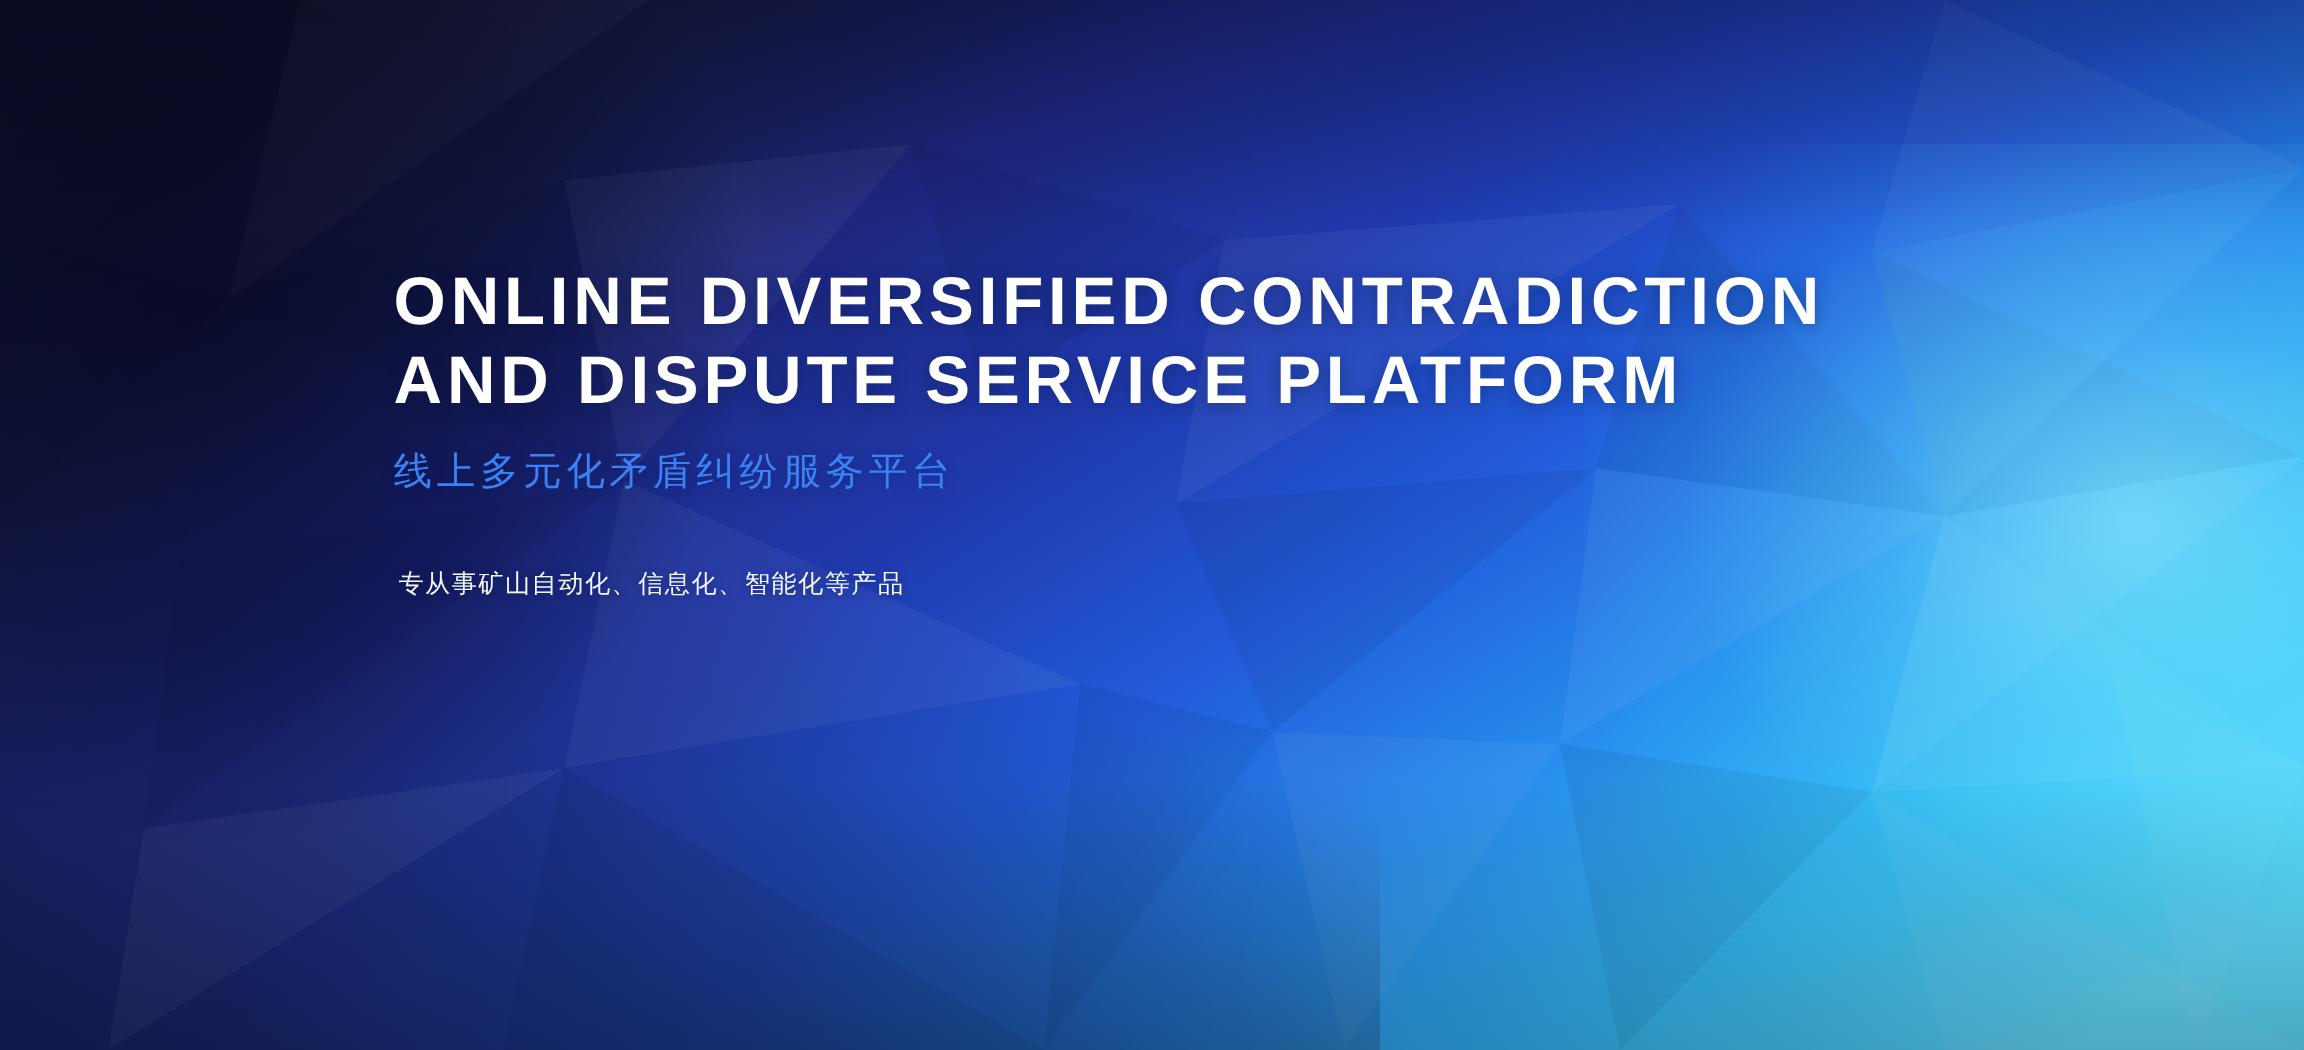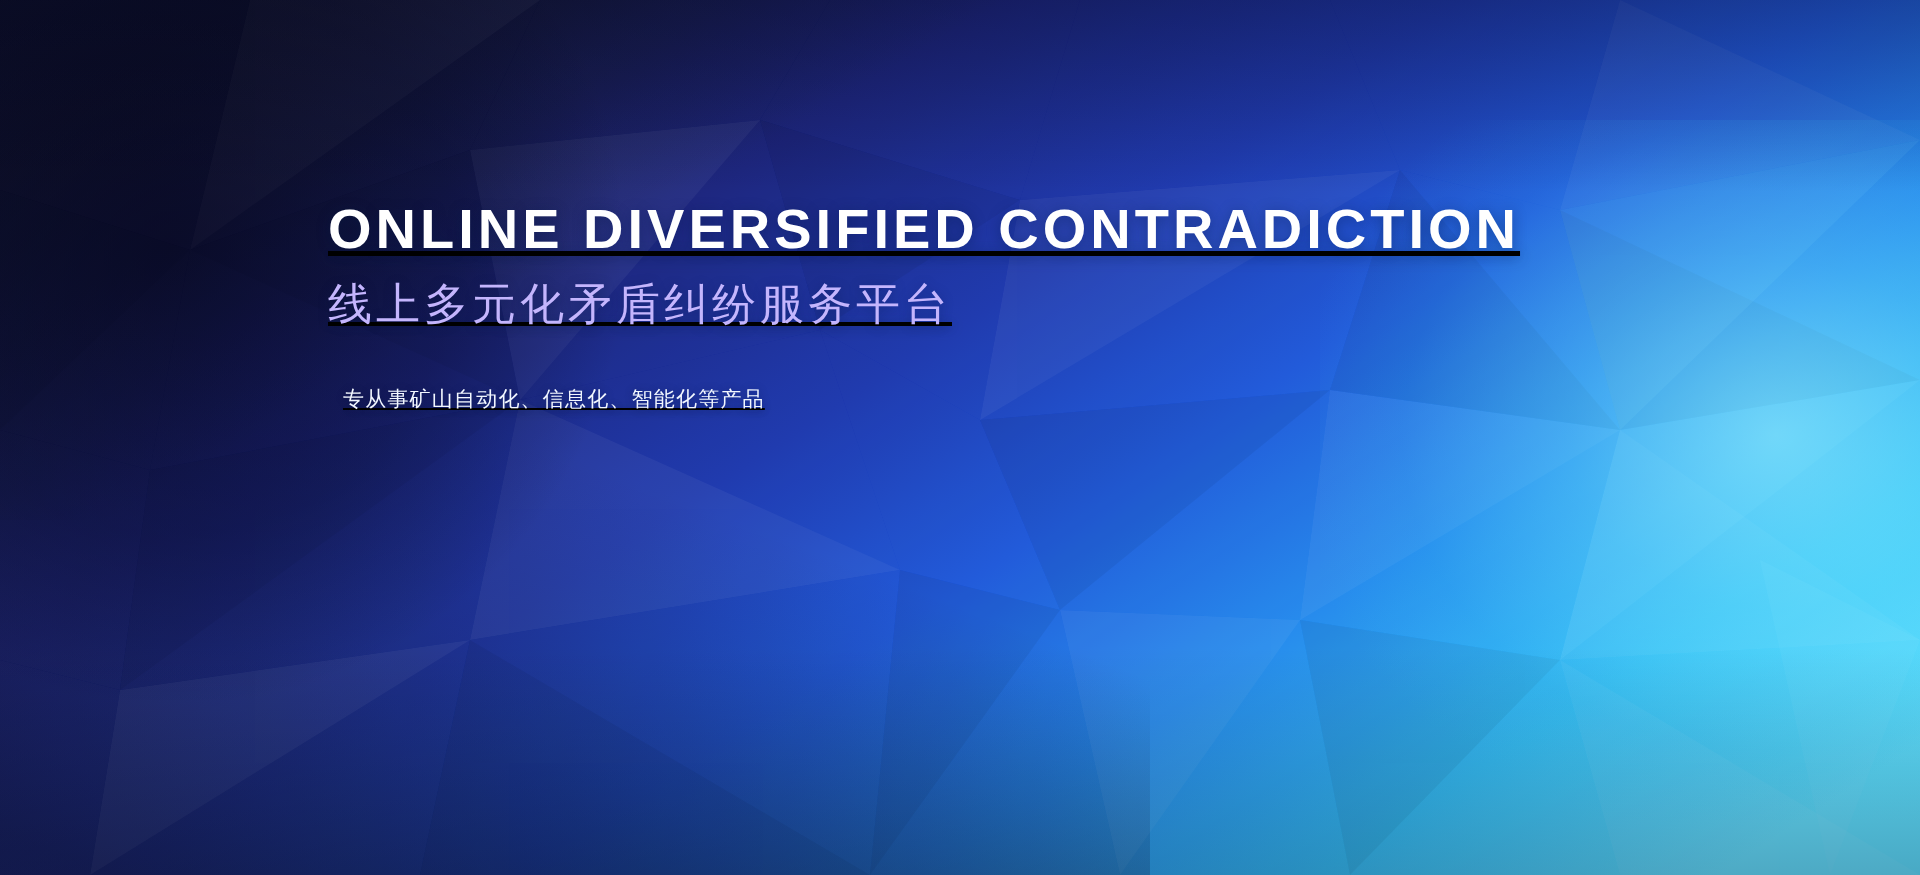--- a/index.html
+++ b/index.html
@@ -53,54 +53,53 @@
     inset: 0;
     pointer-events: none;
     background:
       linear-gradient(to bottom, rgba(2,4,26,0.30) 0%, rgba(2,4,26,0) 22%,
                       rgba(2,4,26,0) 74%, rgba(2,6,34,0.26) 100%);
   }
 
   #content {
     position: absolute;
     left: 328px;
-    top: 196px;
+    top: 218px;
     width: 1300px;
     z-index: 5;
-    text-decoration: underline;
   }
 
   .headline {
     margin: 0;
     color: #ffffff;
     font-size: 56px;
     line-height: 66px;
     font-weight: 700;
     letter-spacing: 4.0px;
     white-space: nowrap;
     text-shadow: 0 2px 14px rgba(0,24,70,0.40);
   }
   .headline-line { display: block; }
 
   .subtitle {
     margin: 16px 0 0 0;
-    color: #c4b5fd;
-    font-size: 44px;
+    color: #3b82f6;
+    font-size: 32px;
     line-height: 52px;
     font-weight: 400;
     letter-spacing: 4px;
     white-space: nowrap;
     text-shadow: 0 2px 12px rgba(0,24,70,0.38);
   }
 
   .body-block {
     margin-top: 50px;
   }
   .body-line {
-    margin: 15px;
+    margin: 4px;
     color: #f2f7ff;
     font-size: 21px;
     line-height: 37px;
     font-weight: 400;
     letter-spacing: 1.2px;
     white-space: nowrap;
     text-shadow: 0 1px 8px rgba(0,20,60,0.45);
   }
 </style>
 </head>
@@ -199,20 +198,21 @@
   </svg>
 
   <div class="glow" id="glow-left"></div>
   <div class="glow" id="glow-right"></div>
   <div id="vignette"></div>
 
   <div id="content">
 
     <h1 class="headline">
       <span class="headline-line">ONLINE DIVERSIFIED CONTRADICTION</span>
+      <span class="headline-line">AND DISPUTE SERVICE PLATFORM</span>
     </h1>
 
     <h2 class="subtitle">线上多元化矛盾纠纷服务平台</h2>
 
     <div class="body-block">
       <p class="body-line">专从事矿山自动化、信息化、智能化等产品</p>
     </div>
 
   </div>
 </div>

